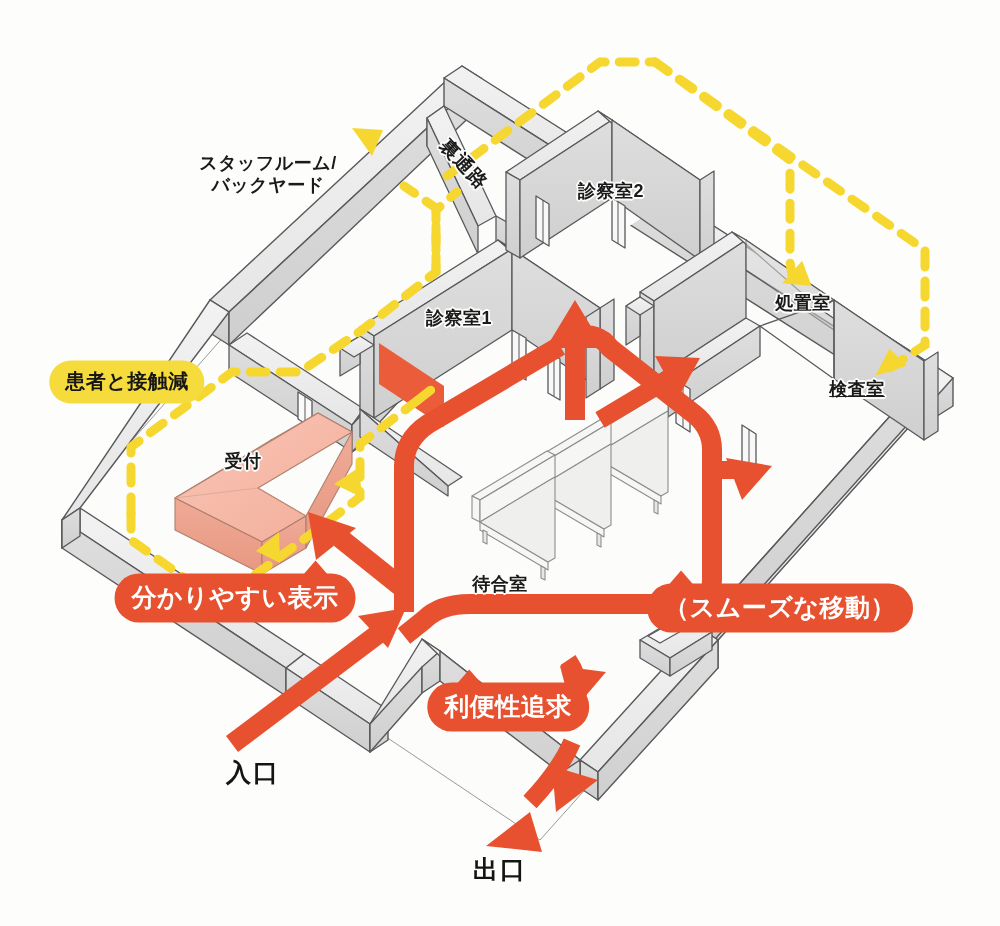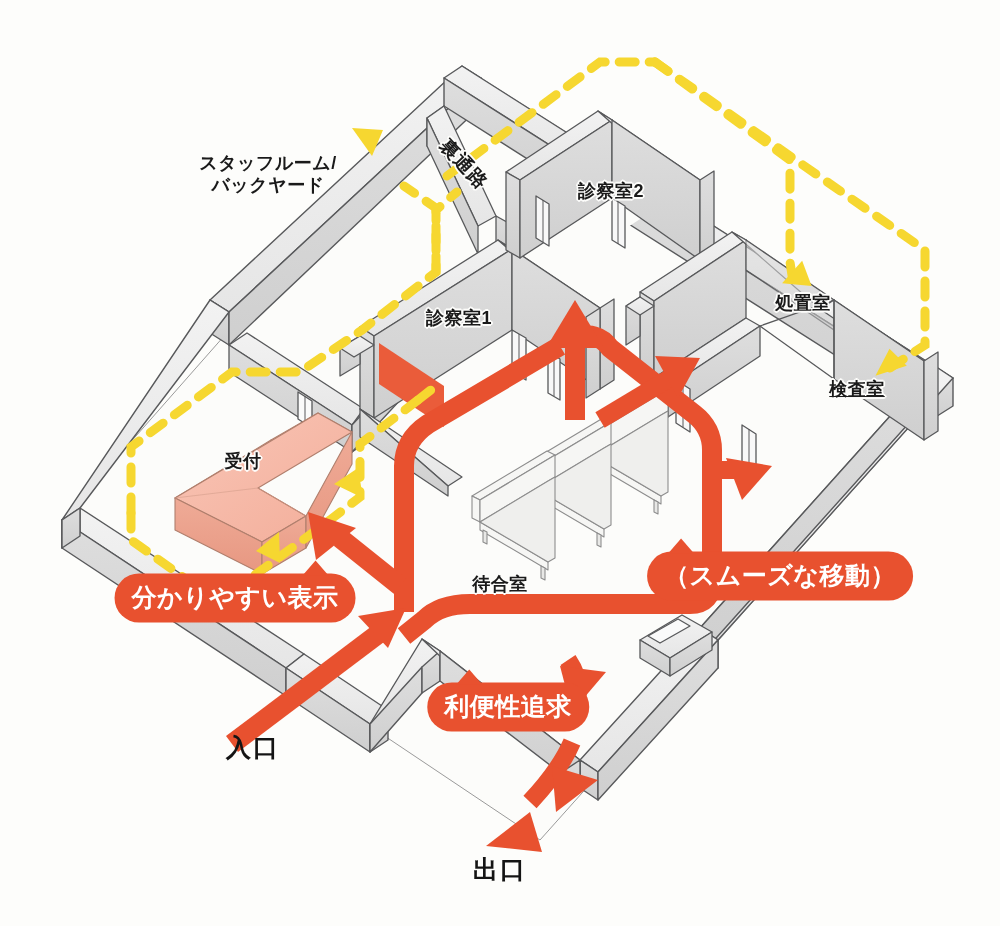--- a/index.html
+++ b/index.html
@@ -450,34 +450,37 @@
   <div class="lbl room" style="left:757px; top:304px;margin-left:46px;">処置室</div>
 
   <div class="lbl room" style="left:857px; top:390px;text-decoration:underline;">検査室</div>
 
   <div class="lbl room" style="left:243px; top:462px;">受付</div>
 
   <div class="lbl room" style="left:500px; top:585px;">待合室</div>
 
   <div class="lbl corridor" style="left:464px; top:164px; transform:translate(-50%,-50%) rotate(47deg);">裏通路</div>
 
-  <div class="lbl gate" style="left:253px; top:748px;font-family:Liberation Serif, serif;">入口</div>
+  <div class="lbl gate" style="left:253px; top:772px;">入口</div>
 
   <div class="lbl gate" style="left:500px; top:869px;">出口</div>
 
+  <div class="chip yellow" style="left:127px; top:382px;">
+    <span>患者と接触減</span>
+  </div>
 
 
   <div class="chip red" style="left:235px; top:598px;">
     <span>分かりやすい表示</span>
     <i class="tail" style="left:78%; top:-13px;"></i>
   </div>
 
   <div class="chip red" style="left:508px; top:707px;">
     <span>利便性追求</span>
     <i class="tail" style="left:18%; top:-13px;"></i>
   </div>
 
-  <div class="chip red" style="left:780px; top:576px;">
+  <div class="chip red" style="left:780px; top:608px;">
     <span>（スムーズな移動）</span>
     <i class="tail" style="left:8%; top:-13px;"></i>
   </div>
 
 </div>
 
 </body></html>

